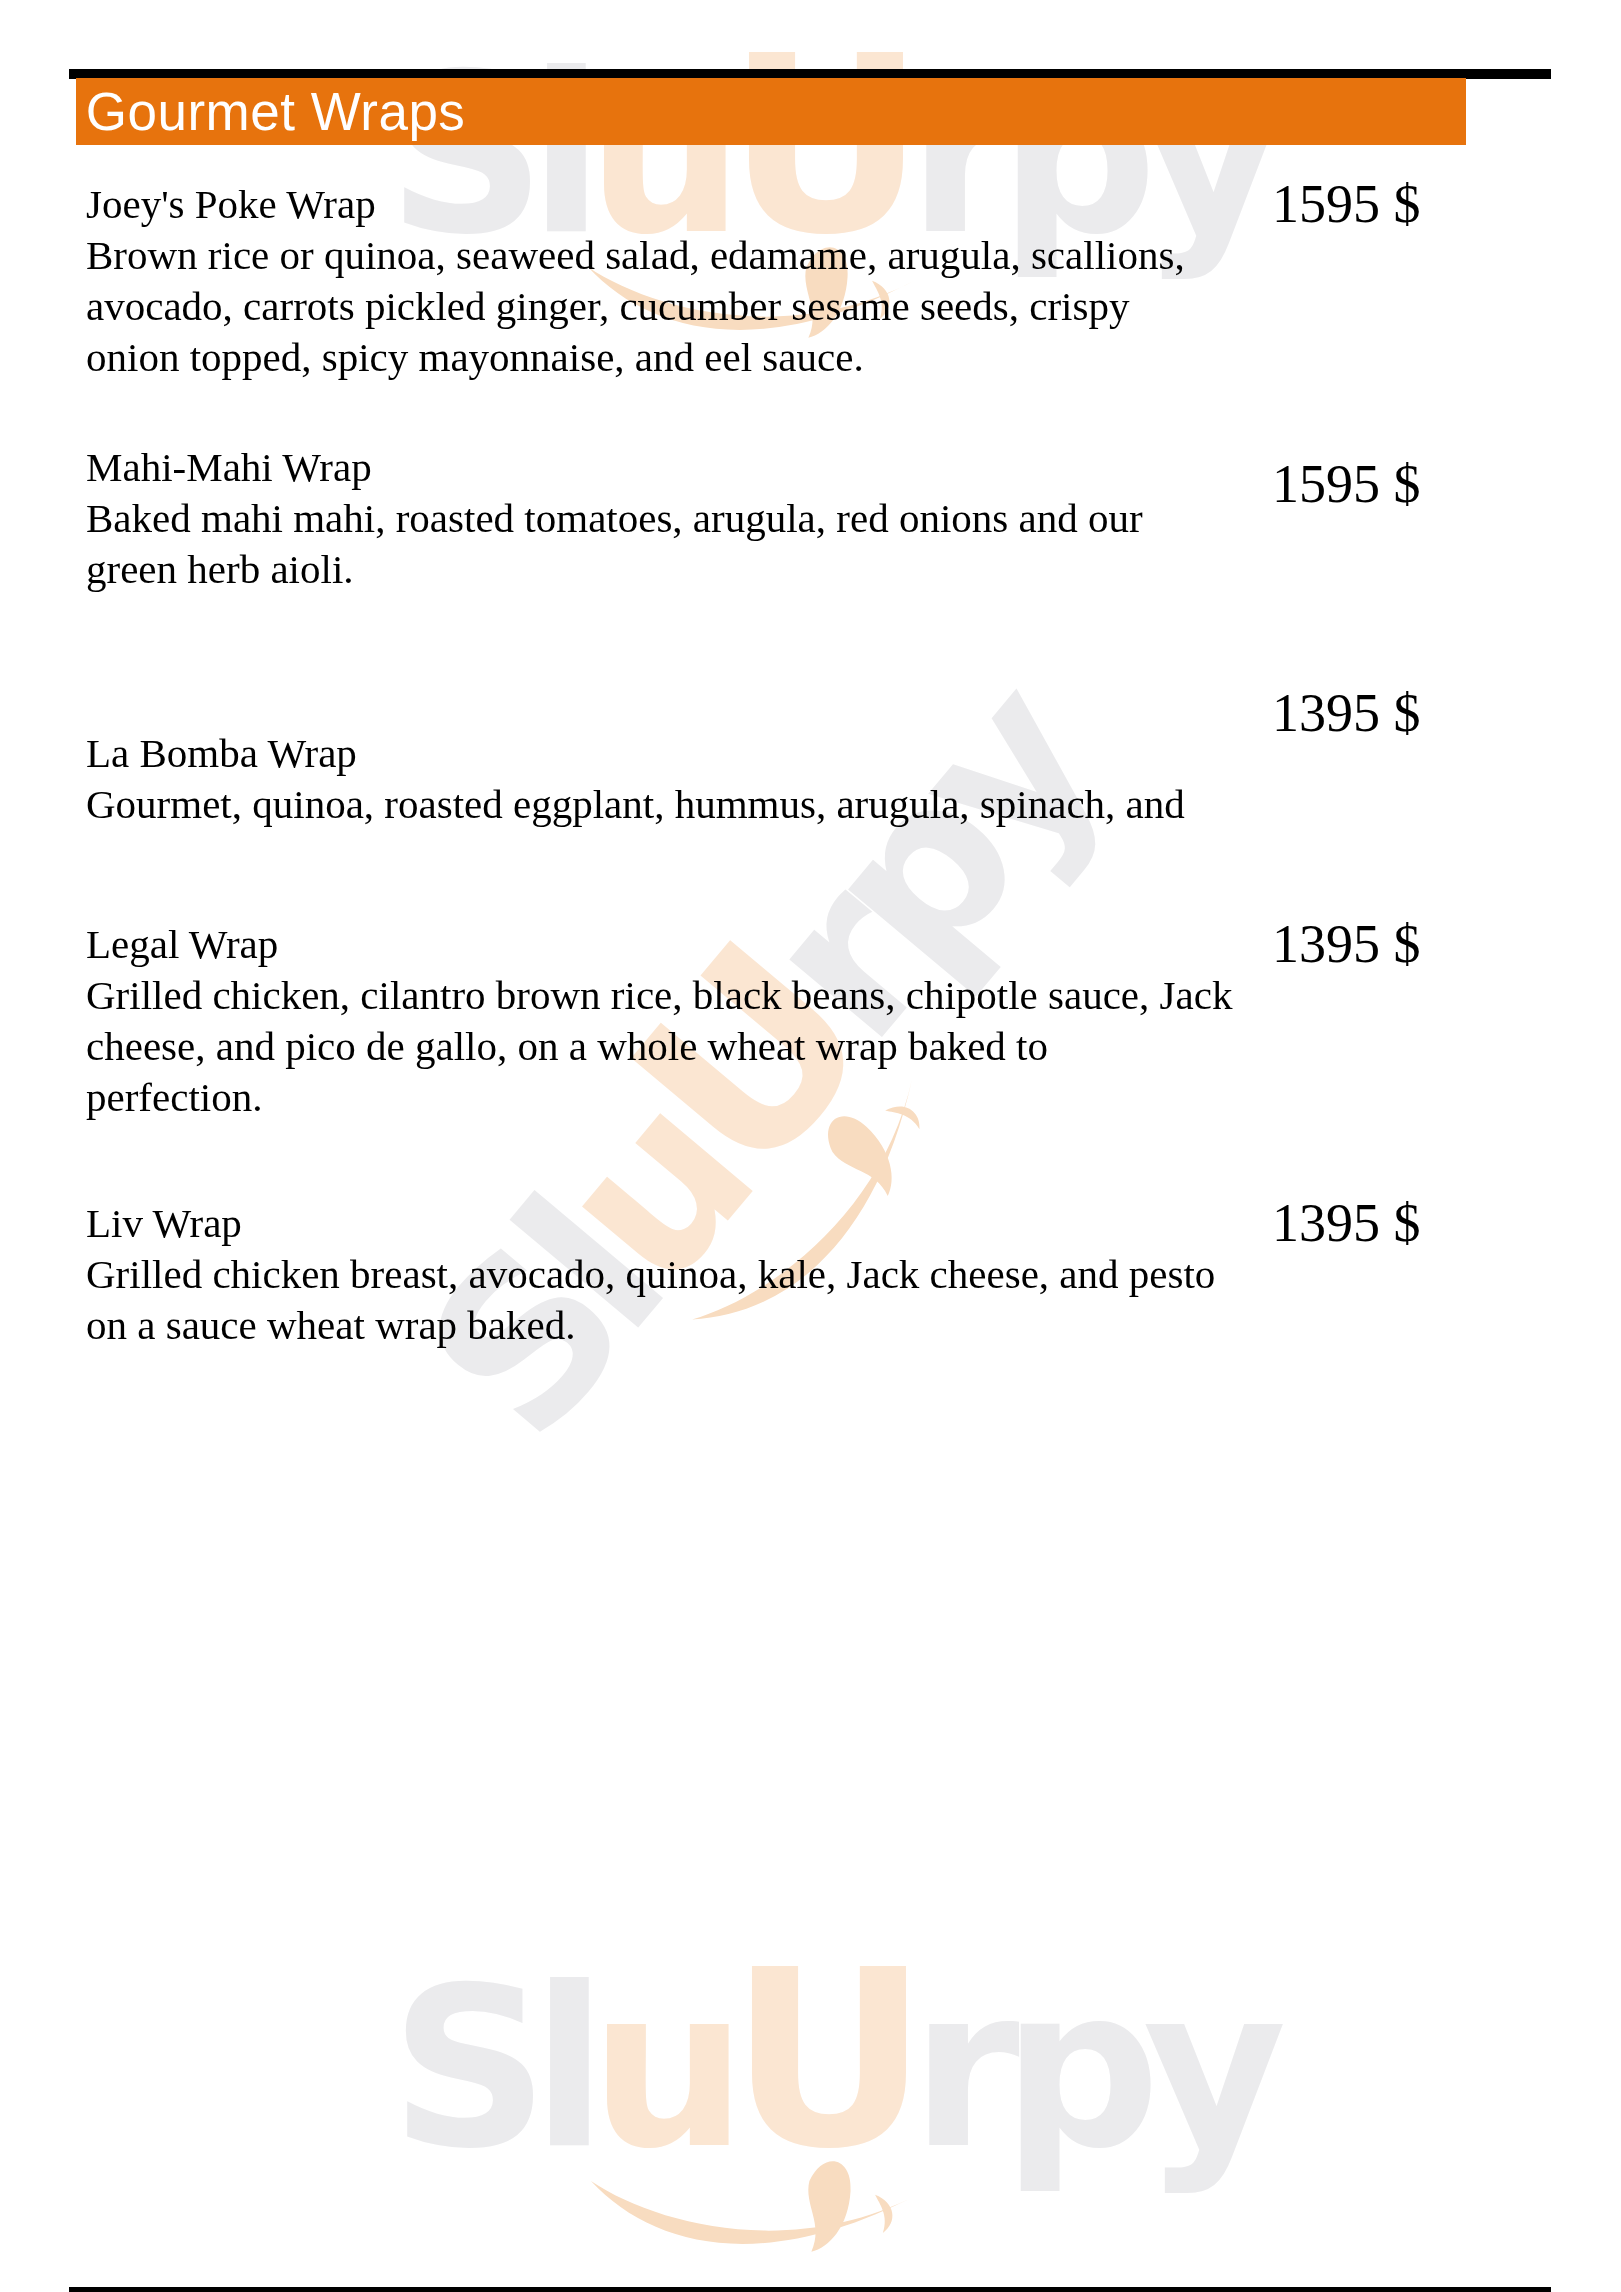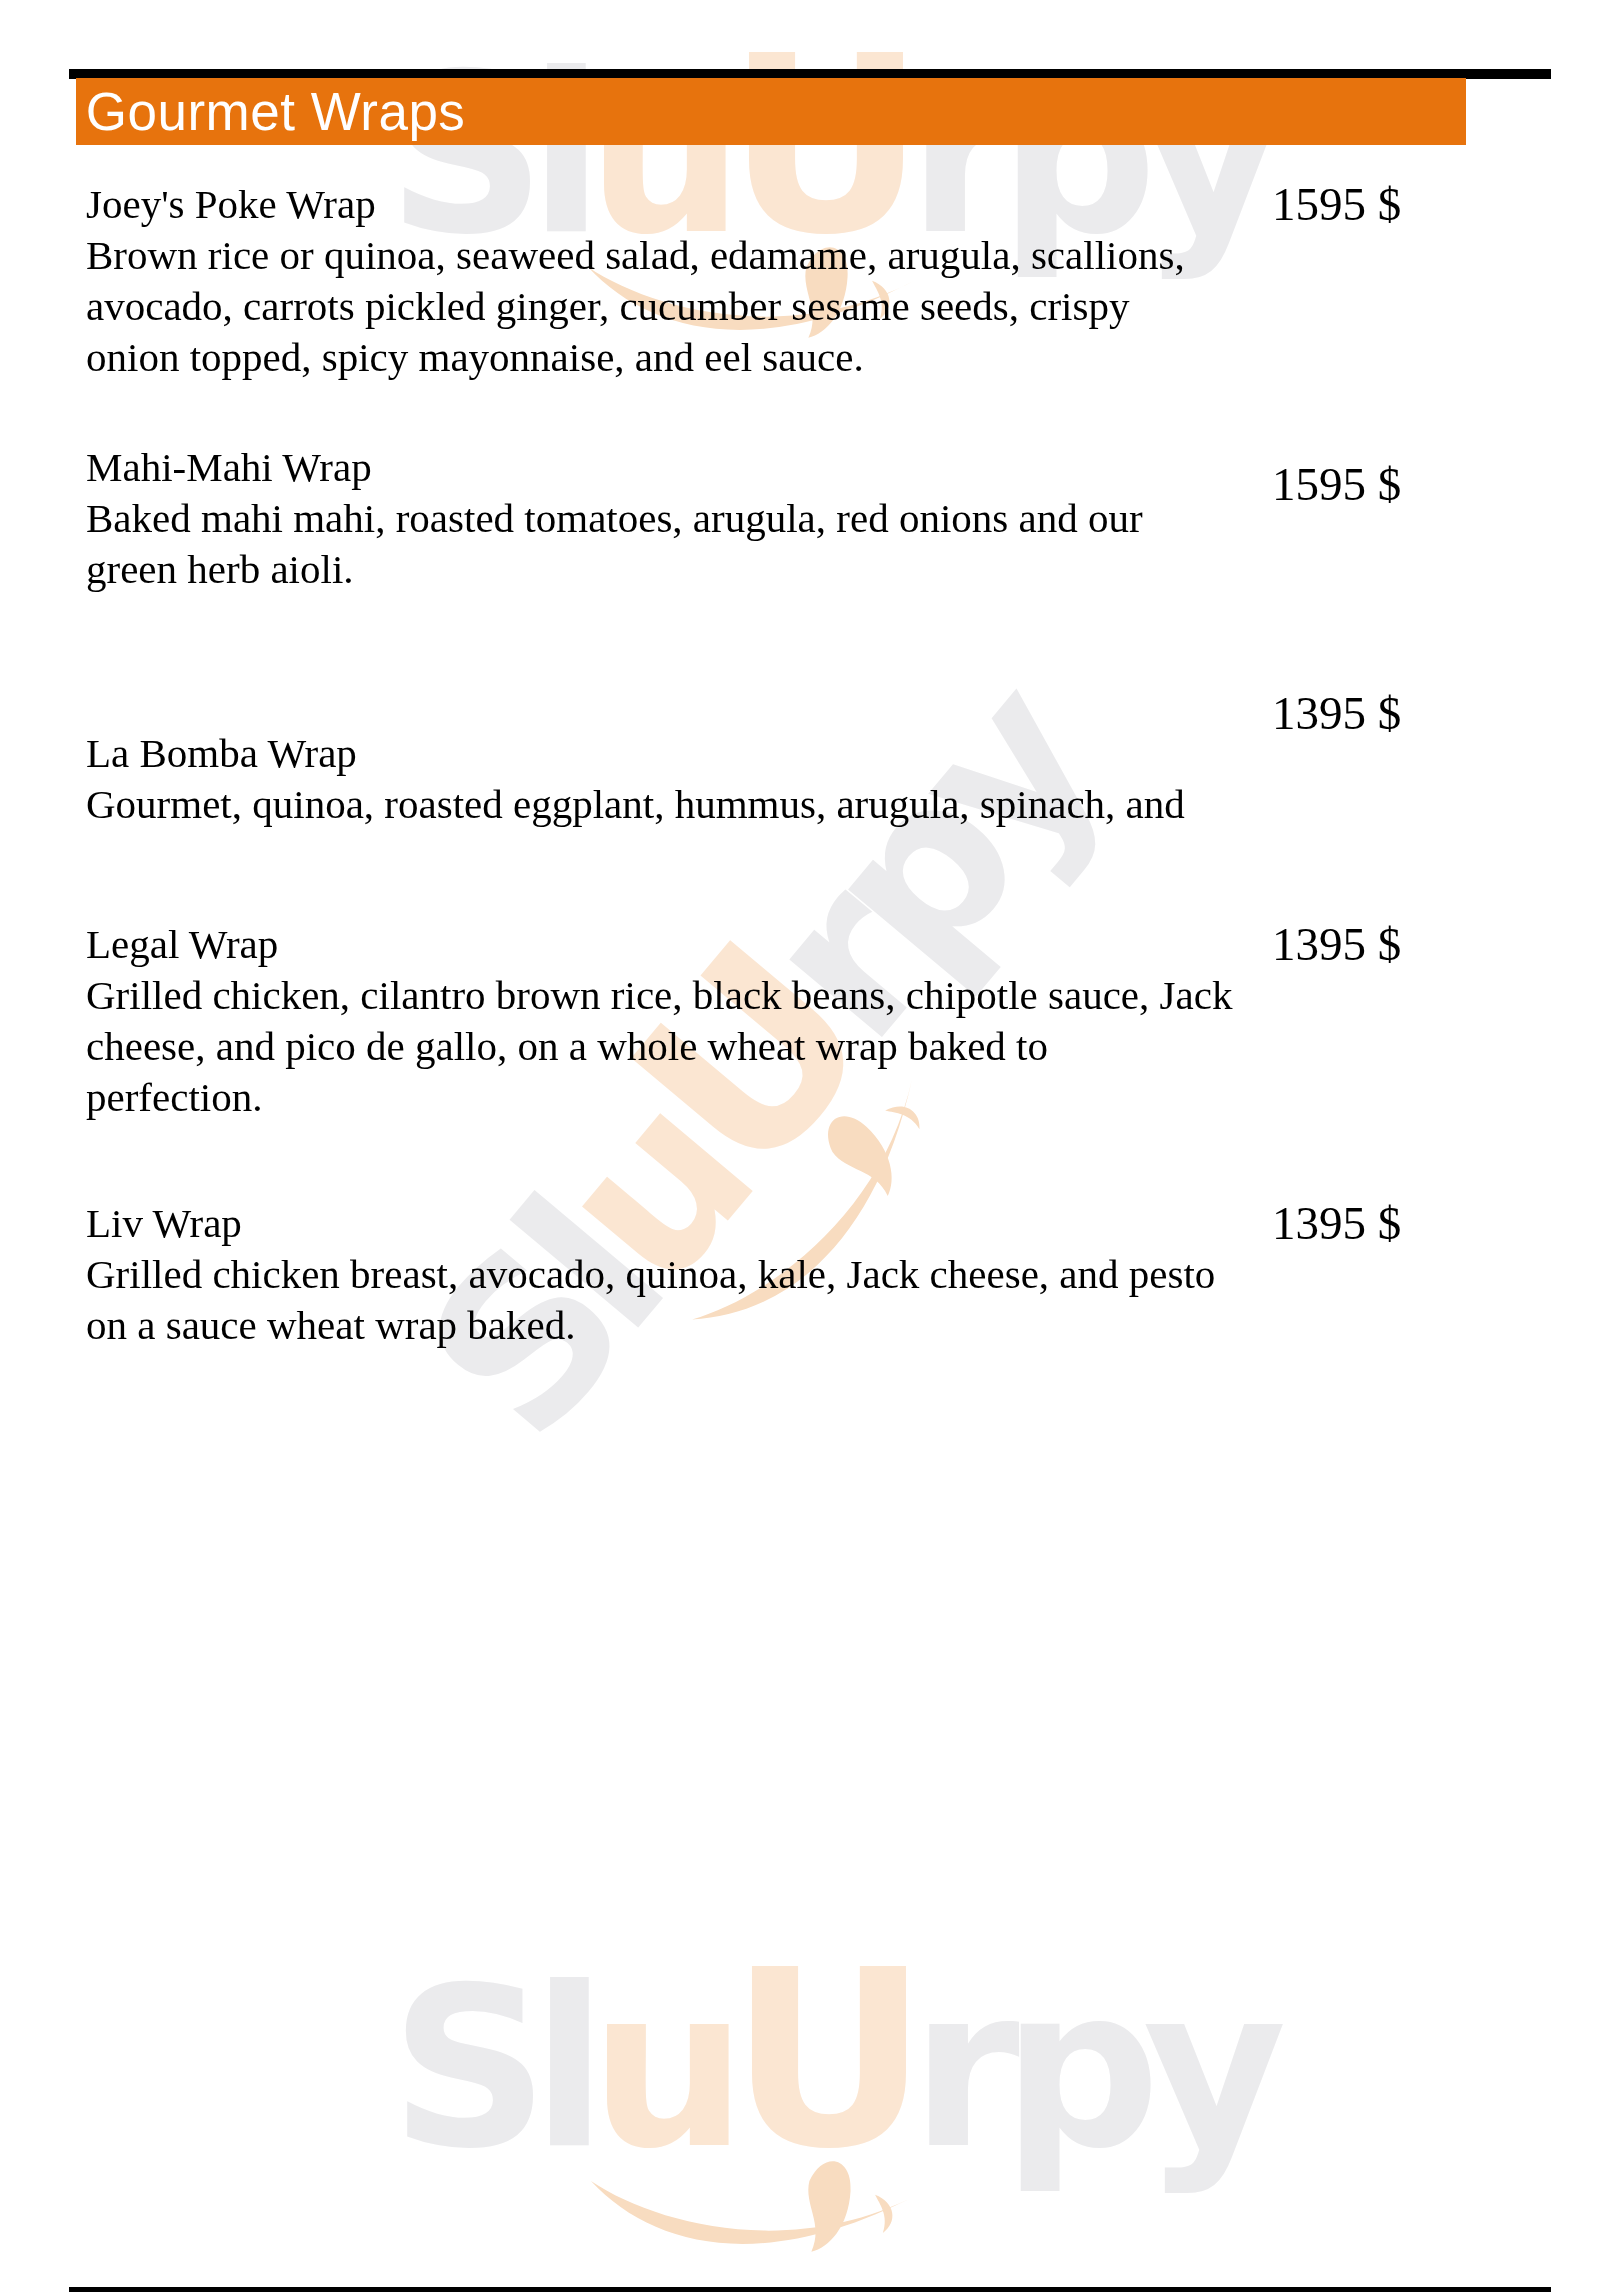--- a/index.html
+++ b/index.html
@@ -21,21 +21,21 @@
   
   .topbar{position:absolute;left:69px;top:69px;width:1482px;height:9.8px;background:#000;z-index:1;}
   .bottombar{position:absolute;left:69px;top:2287px;width:1482px;height:5.9px;background:#000;z-index:1;}
   .sectionbar{position:absolute;left:76px;top:78px;width:1390px;height:67px;background:#e7730d;z-index:1;
               display:flex;align-items:center;}
   .sectionbar .title{font-family:"Liberation Sans","DejaVu Sans",sans-serif;font-size:53px;
                      color:#ffffff;padding-left:9.8px;font-weight:400;letter-spacing:0.5px;}
 
   
   .item{position:absolute;left:86px;z-index:2;font-size:41px;line-height:51px;}
-  .price{position:absolute;left:1272px;z-index:2;font-size:47px;line-height:51px;}
+  .price{position:absolute;left:1272px;z-index:2;font-size:54px;line-height:51px;}
   #item-0{top:179px;}  #price-0{top:179px;}
   #item-1{top:442px;}  #price-1{top:459px;}
   #item-2{top:688px;margin-top:40px;}  #price-2{top:688px;}
   #item-3{top:919px;}  #price-3{top:919px;}
   #item-4{top:1198px;} #price-4{top:1198px;}
 </style>
 </head>
 <body>
 
 <div id="page">

